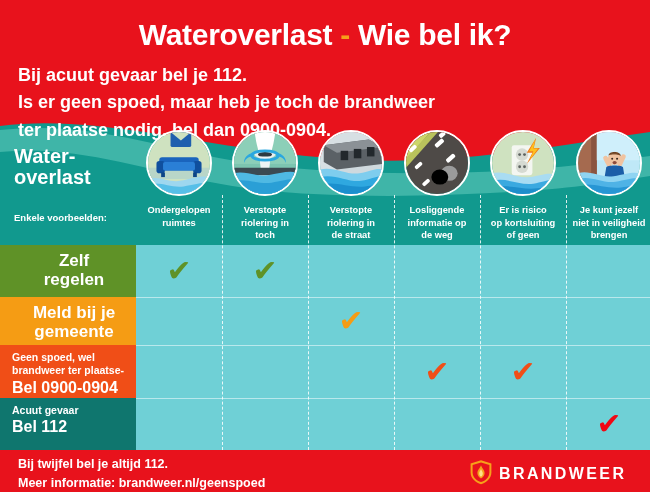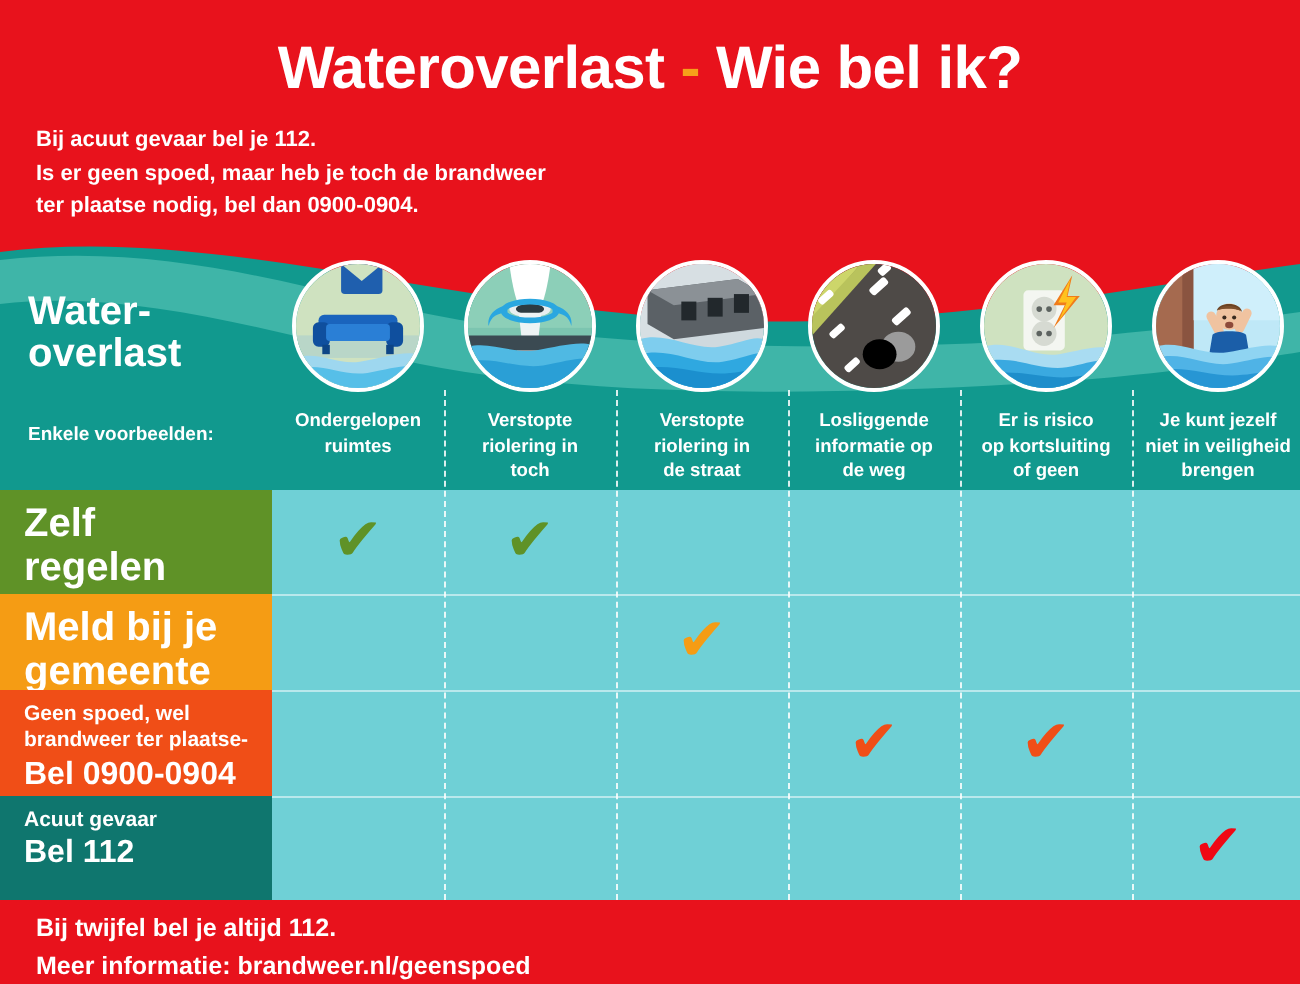--- a/index.html
+++ b/index.html
@@ -10,21 +10,21 @@
   }
   
   .top-red{position:absolute;left:0;top:0;width:650px;height:180px;background:#e8121c;}
   .title{
     position:absolute;left:0;top:18px;width:650px;text-align:center;
     font-size:30px;font-weight:bold;color:#ffffff;letter-spacing:-0.3px;
   }
   .title .dash{color:#f6a01a;}
   .intro{
     position:absolute;left:18px;top:62px;width:470px;
-    font-size:11px;font-weight:bold;color:#ffffff;line-height:1.52;
+    font-size:18px;font-weight:bold;color:#ffffff;line-height:1.52;
   }
   
   .teal-wrap{position:absolute;left:0;top:0;width:650px;height:250px;}
   .teal-wrap svg{display:block;}
   
   .water-head{
     position:absolute;left:14px;top:146px;width:130px;
     font-size:20px;font-weight:bold;color:#ffffff;line-height:1.05;
   }
   .examples-label{
@@ -49,21 +49,21 @@
   }
   .rowline{position:absolute;left:0;width:514px;height:1px;background:#b9e8ec;}
   .colline{position:absolute;top:-50px;width:0;border-left:1.5px dashed #ffffff;opacity:.85;}
   .cell{position:absolute;width:86px;text-align:center;}
   .check{font-size:30px;font-weight:bold;line-height:1;}
   
   .rowlab{
     position:absolute;left:0;width:136px;box-sizing:border-box;
     padding:6px 0 0 12px;color:#ffffff;
   }
-  .rowlab .big{font-size:20px;font-weight:bold;line-height:1.12;}
+  .rowlab .big{font-size:17px;font-weight:bold;line-height:1.12;text-align:center;}
   .rowlab .small{font-size:10.5px;font-weight:bold;line-height:1.28;}
   .rowlab .big2{font-size:16px;font-weight:bold;line-height:1.15;margin-top:1px;}
   
   .footer{position:absolute;left:0;top:450px;width:650px;height:42px;background:#e8121c;}
   .foot-text{
     position:absolute;left:18px;top:455px;
     font-size:12.5px;font-weight:bold;color:#ffffff;line-height:1.5;
   }
   .brandweer{position:absolute;left:468px;top:459px;display:flex;align-items:center;gap:5px;}
   .bw-word{font-size:16px;font-weight:bold;color:#ffffff;letter-spacing:2.4px;}
@@ -283,14 +283,25 @@
       <div class="cell" style="left: 430px; top: 153px; height: 52px; display: flex; align-items: center; justify-content: center;">
         <span class="check" style="color: rgb(240, 8, 20);">✔</span>
       </div>
     </div>
 
   <div class="footer"></div>
   <div class="foot-text">
     <div>Bij twijfel bel je altijd 112.</div>
     <div>Meer informatie: brandweer.nl/geenspoed</div>
   </div>
+  <div class="brandweer">
+    <span>
+      <svg width="26" height="26" viewBox="0 0 26 26" xmlns="http://www.w3.org/2000/svg">
+        <path d="M13,1.2 L23.4,4.6 L23.4,13.2 C23.4,19.2 18.6,23.4 13,25.2 C7.4,23.4 2.6,19.2 2.6,13.2 L2.6,4.6 Z" fill="#f6a01a"></path>
+        <path d="M13,3.4 L21.4,6.1 L21.4,13.2 C21.4,18.1 17.5,21.6 13,23.1 C8.5,21.6 4.6,18.1 4.6,13.2 L4.6,6.1 Z" fill="#e8121c"></path>
+        <path d="M13,6.2 C13.9,9.3 16.6,10.5 16.6,14.1 C16.6,16.7 15.0,18.6 13,19.6 C11.0,18.6 9.4,16.7 9.4,14.1 C9.4,10.5 12.1,9.3 13,6.2 Z" fill="#f6a01a"></path>
+        <path d="M13,10.0 C13.6,12.0 14.8,12.7 14.8,14.6 C14.8,16.1 14.0,17.2 13,17.8 C12.0,17.2 11.2,16.1 11.2,14.6 C11.2,12.7 12.4,12.0 13,10.0 Z" fill="#ffe08a"></path>
+      </svg>
+    </span>
+    <span class="bw-word">BRANDWEER</span>
+  </div>
 
 </div>
 
 </body></html>

